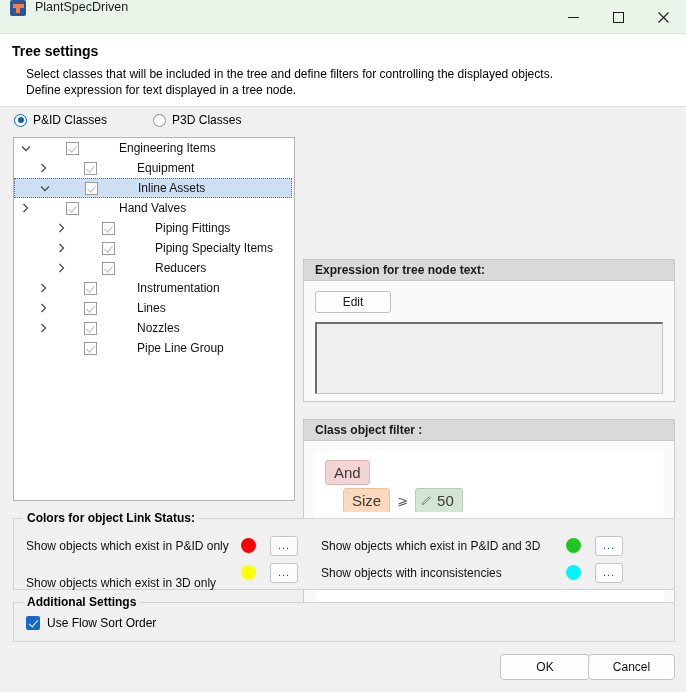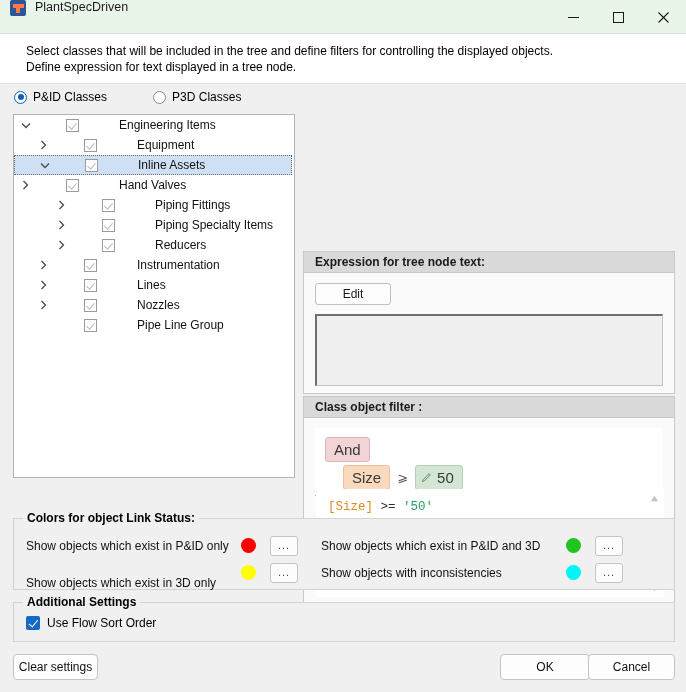--- a/index.html
+++ b/index.html
@@ -109,21 +109,21 @@
   .tlabel { white-space: nowrap; }
 
   
   .gbox { position: absolute; border: 1px solid #c8c8c8; background: #fafafa; }
   .gbox-hdr {
     background: #d9d9d9; height: 21px;
     display: flex; align-items: center; padding-left: 11px;
     font-size: 12px; font-weight: bold; color: #1a1a1a;
     border-bottom: 1px solid #c8c8c8;
   }
-  #expr-group { left: 303px; top: 141px; width: 372px; height: 143px; }
+  #expr-group { left: 303px; top: 126px; width: 372px; height: 143px; }
   #filter-group { left: 303px; top: 286px; width: 372px; height: 214px; }
 
   .edit-btn {
     margin: 10px 0 0 11px;
     width: 76px; height: 22px;
     background: #fdfdfd; border: 1px solid #c0c0c0; border-radius: 3px;
     font-family: "Liberation Sans", sans-serif; font-size: 12px; color: #1a1a1a;
     display: flex; align-items: center; justify-content: center;
   }
   .expr-area {
@@ -236,20 +236,21 @@
     <div class="wbtn">
       <svg width="11" height="11" viewBox="0 0 11 11">
           <line x1="0.5" y1="0.5" x2="10.5" y2="10.5" stroke="#1a1a1a" stroke-width="1.1"></line>
           <line x1="10.5" y1="0.5" x2="0.5" y2="10.5" stroke="#1a1a1a" stroke-width="1.1"></line>
         </svg>
     </div>
   </div>
 </div>
 
 <div class="header">
+  <div class="h-title">Tree settings</div>
   <div class="h-desc">Select classes that will be included in the tree and define filters for controlling the displayed objects.</div>
   <div class="h-desc">Define expression for text displayed in a tree node.</div>
 </div>
 
 <div class="radio-row">
   <div class="radio-item">
     <span class="radio on"></span>
     <span class="radio-label">P&amp;ID Classes</span>
   </div>
   <div class="radio-item">
@@ -434,16 +435,15 @@
 
 <div class="fieldset" id="addl-fs">
   <div class="legend">Additional Settings</div>
   <div style="display:flex;align-items:center;padding:13px 0 0 12px;">
     <span class="cb2"></span>
     <span style="font-size:12px;">Use Flow Sort Order</span>
   </div>
 </div>
 
 <div class="footer">
-  <div class="btn" id="clear-btn">Clear settings</div>
   <div class="btn" id="ok-btn">OK</div>
   <div class="btn" id="cancel-btn">Cancel</div>
 </div>
 
 </body></html>

